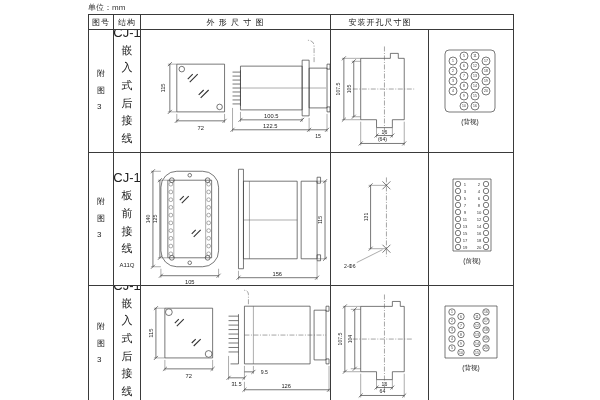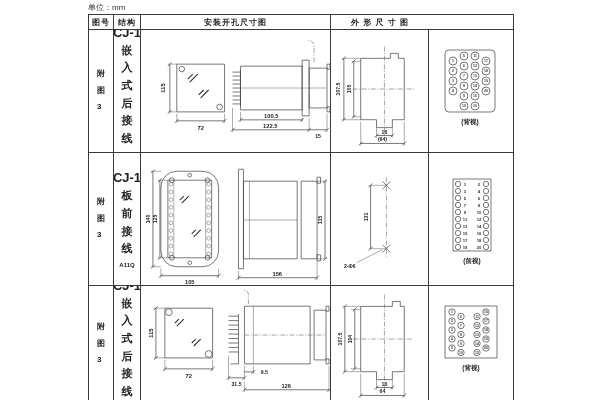--- a/index.html
+++ b/index.html
@@ -1,21 +1,21 @@
 <!DOCTYPE html>
 <html><head>
 <meta charset="utf-8">
 <style>
   html,body{margin:0;padding:0;}
   body{width:600px;height:400px;background:#ffffff;font-family:"Liberation Sans","DejaVu Sans",sans-serif;color:#222;position:relative;overflow:hidden;}
   .unit{position:absolute;top:2px;left:88px;width:424px;text-align:left;font-size:8px;color:#333;}
   .tbl{position:absolute;left:88px;top:14px;width:424px;border:1px solid #3a3a3a;background:#fff;}
   .tr{display:grid;grid-template-columns:25px 27px 190px 98px 84px;border-bottom:1px solid #3a3a3a;}
   .tr:last-child{border-bottom:none;}
-  .td{border-right:1px solid #3a3a3a;display:flex;align-items:center;justify-content:center;overflow:hidden;box-sizing:border-box;font-weight:bold;}
+  .td{border-right:1px solid #3a3a3a;display:flex;align-items:center;justify-content:center;overflow:hidden;box-sizing:border-box;}
   .td:last-child{border-right:none;}
   .head{height:14px;}
   .head .td{font-size:8px;color:#222;letter-spacing:1px;white-space:nowrap;}
   .r0{height:122px;}
   .r1{height:132px;}
   .r2{height:116px;}
   .vtext{width:1em;word-break:break-all;font-size:8px;line-height:2.1;color:#222;}
   .structcell{flex-direction:column;gap:2px;}
   .model{font-size:13px;white-space:nowrap;}
   .mnt{width:1em;word-break:break-all;text-align:center;font-size:11px;line-height:1.6;}
@@ -37,22 +37,22 @@
 </head>
 <body>
 
 <div class="unit">单位：mm</div>
 
 <div class="tbl">
 
   <div class="tr head">
     <div class="td">图号</div>
     <div class="td">结构</div>
+    <div class="td">外 形 尺 寸 图</div>
     <div class="td">安装开孔尺寸图</div>
-    <div class="td">外 形 尺 寸 图</div>
   </div>
 
   <div class="tr r0">
     <div class="td">
       <div class="vtext">附图3</div>
     </div>
     <div class="td structcell">
       <div class="model">CJ-1</div>
       <div class="mnt">嵌入式后接线</div>
       <div class="code">A11K</div>

